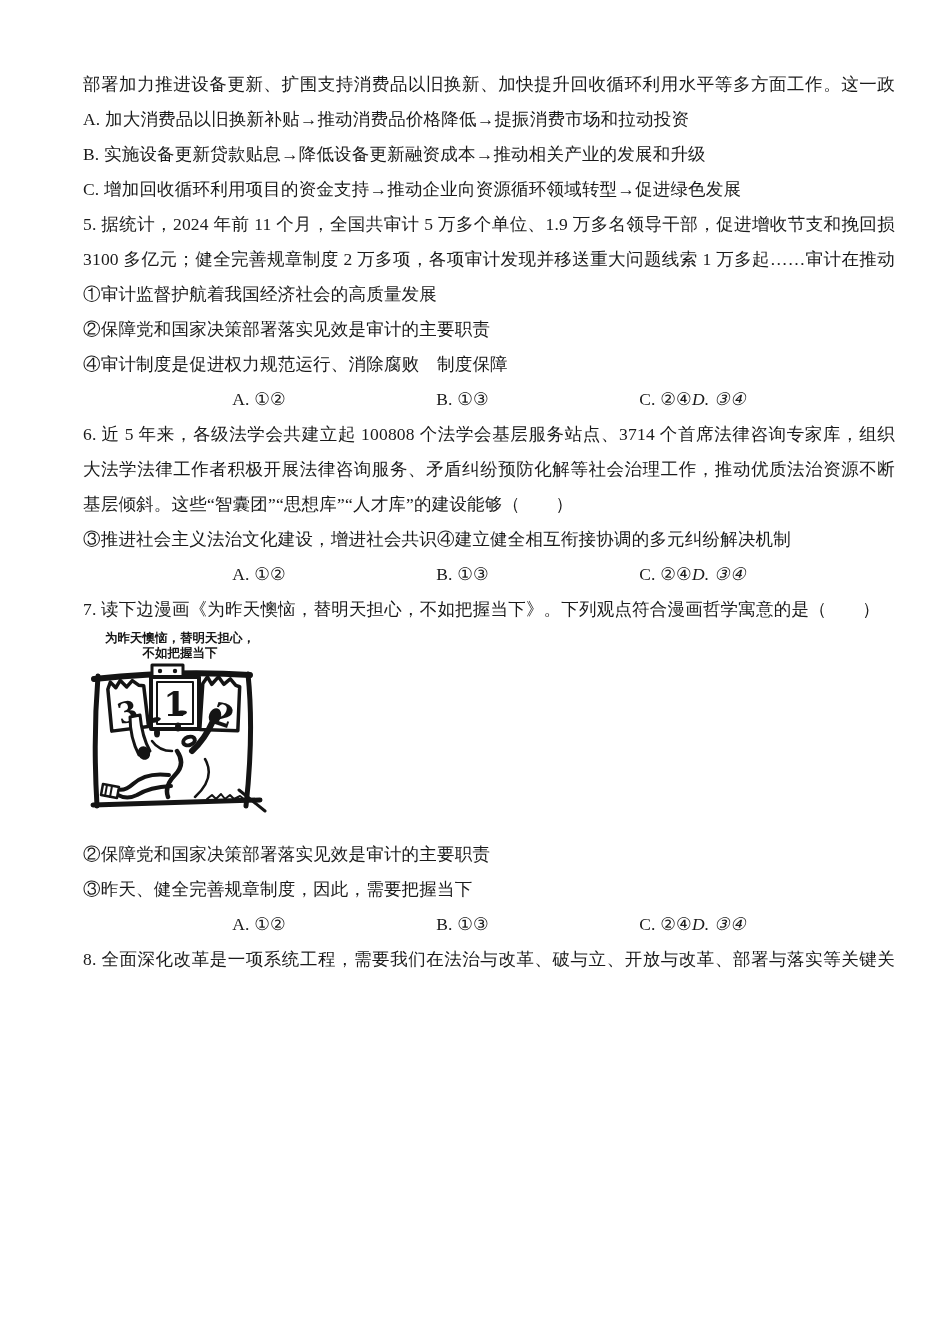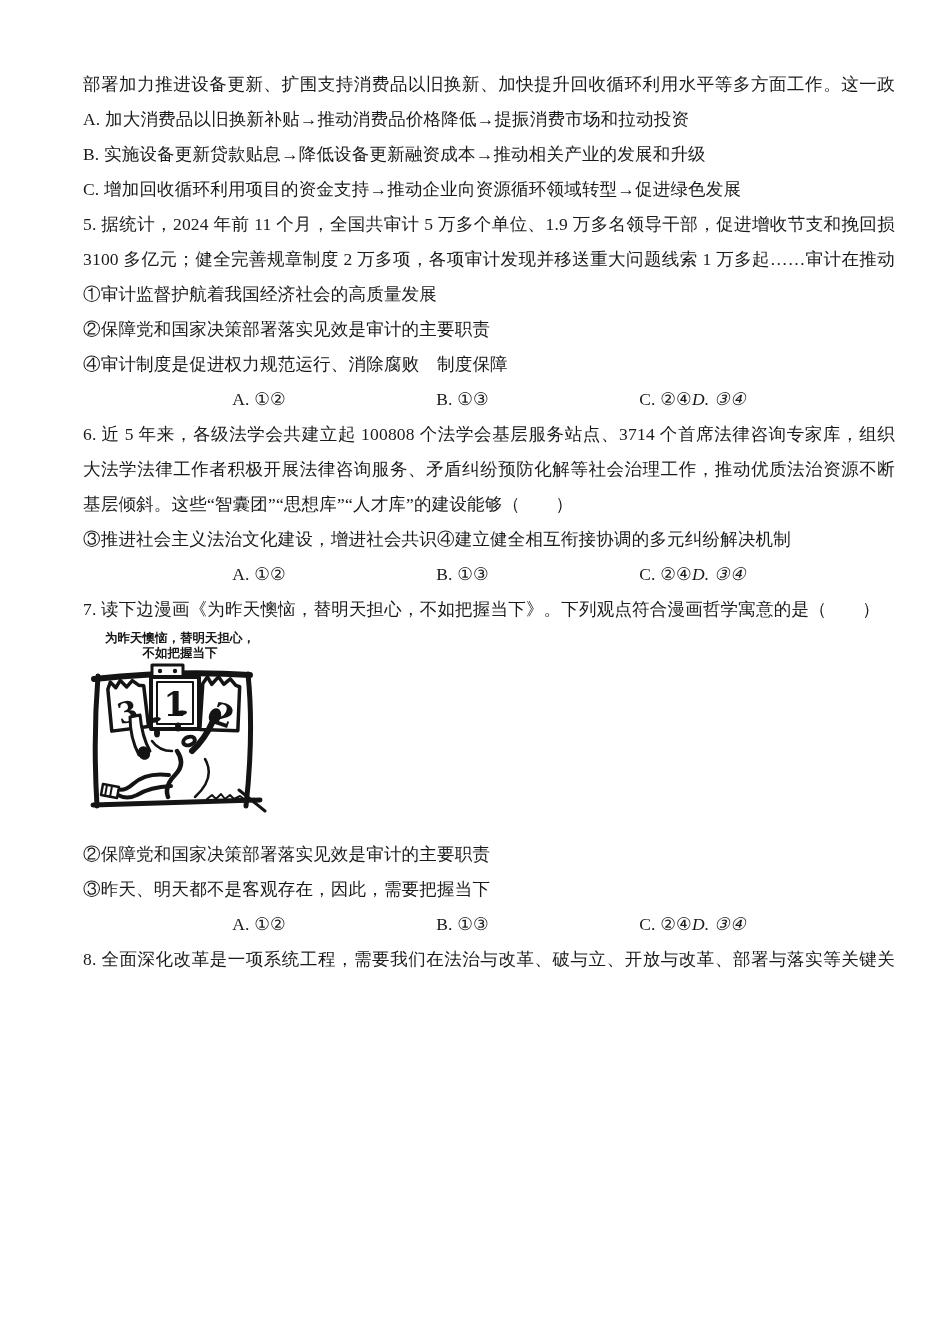--- a/index.html
+++ b/index.html
@@ -149,21 +149,21 @@
         <path class="sketch" d="M18 122 L16 133 M23 123 L21 134" stroke-width="2"></path>
       </g>
 
       <path class="sketch" d="M116 96 Q127 115 106 134" stroke-width="2.5"></path>
 
       <path class="sketch" d="M118 136 l5 -4 l4 4 l5 -5 l4 5 l5 -4 l4 4 l6 -3 l4 3" stroke-width="2"></path>
     </svg>
   </div>
 
   <div class="line">②保障党和国家决策部署落实见效是审计的主要职责</div>
-  <div class="line">③昨天、明天都不是客观存在，因此，需要把握当下</div>
+  <div class="line">③昨天、健全完善规章制度，因此，需要把握当下</div>
   <div class="line opts">
     <span>A. ①②</span>
     <span>B. ①③</span>
     <span>C. ②④</span>
     <span>D. ③④</span>
   </div>
 
   <div class="line just">8. 全面深化改革是一项系统工程，需要我们在法治与改革、破与立、开放与改革、部署与落实等关键关系</div>
 
 </div>

